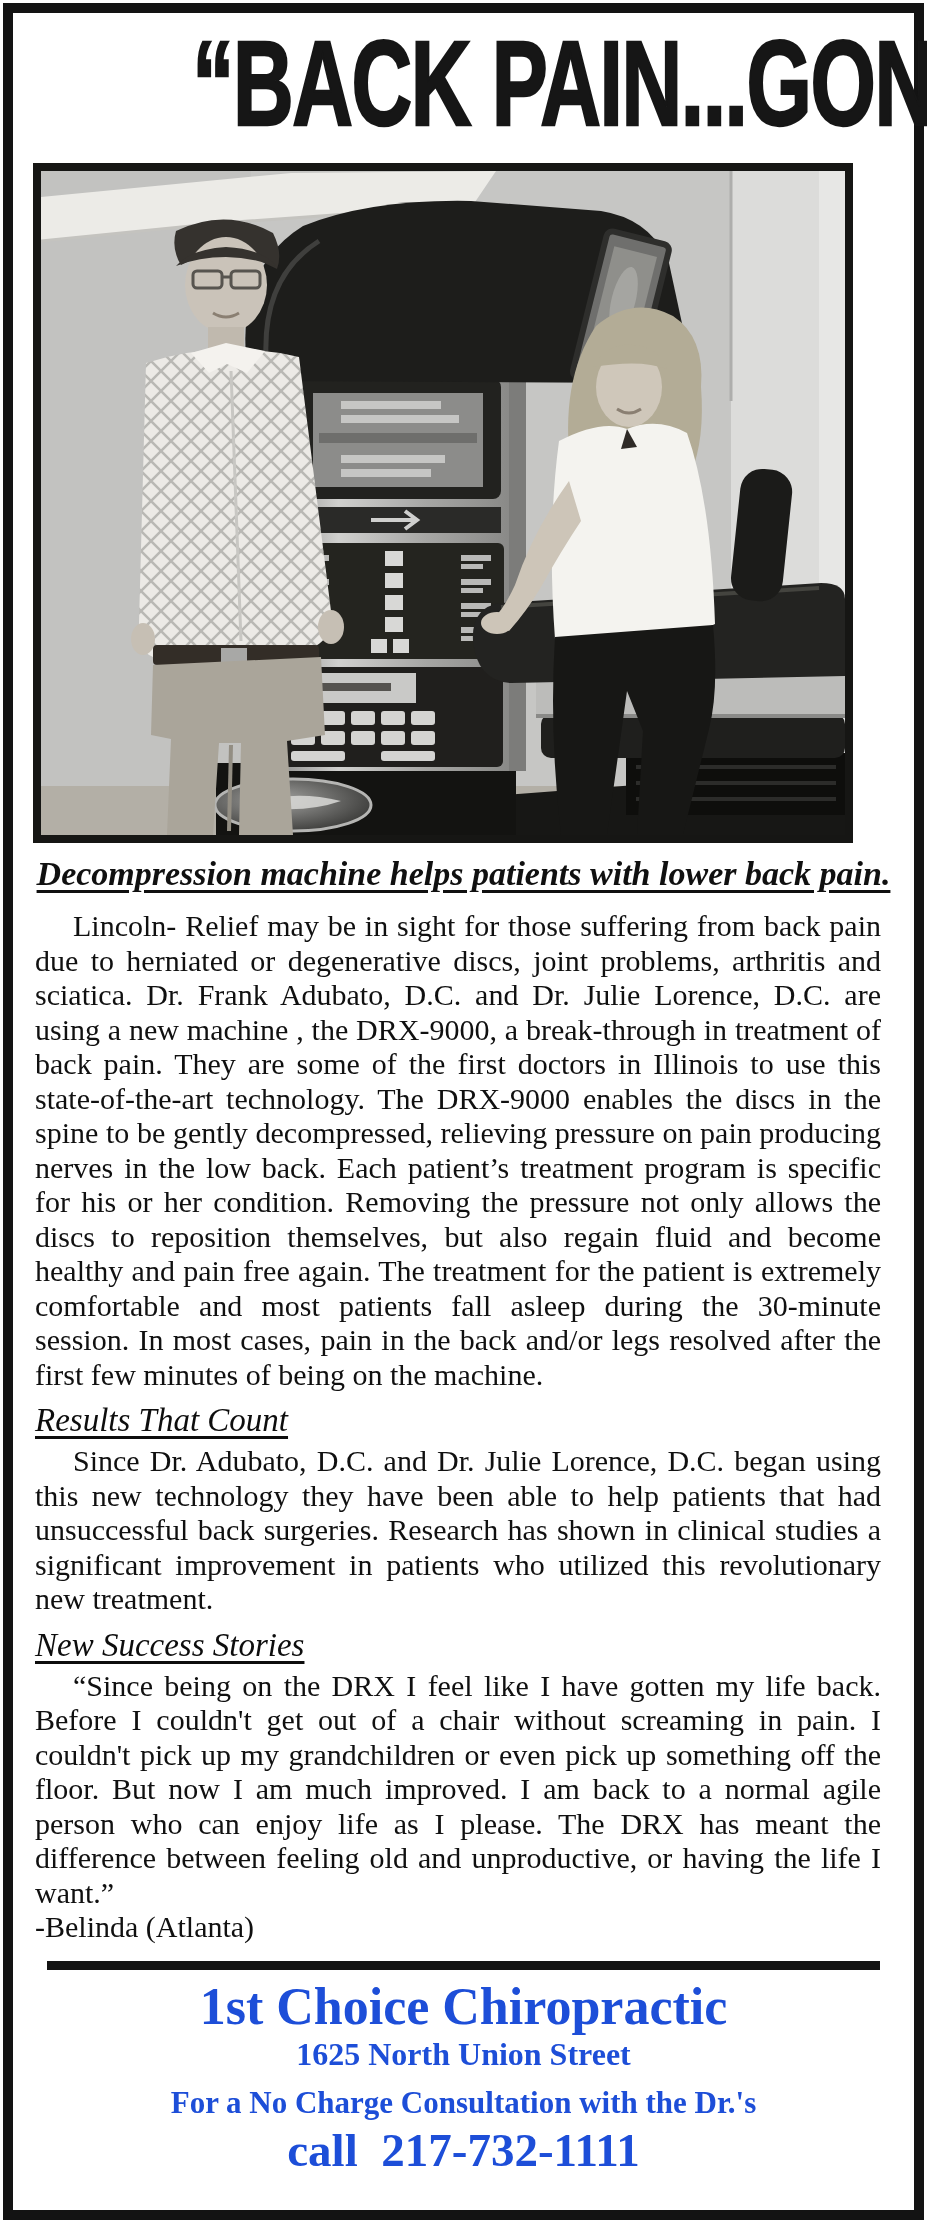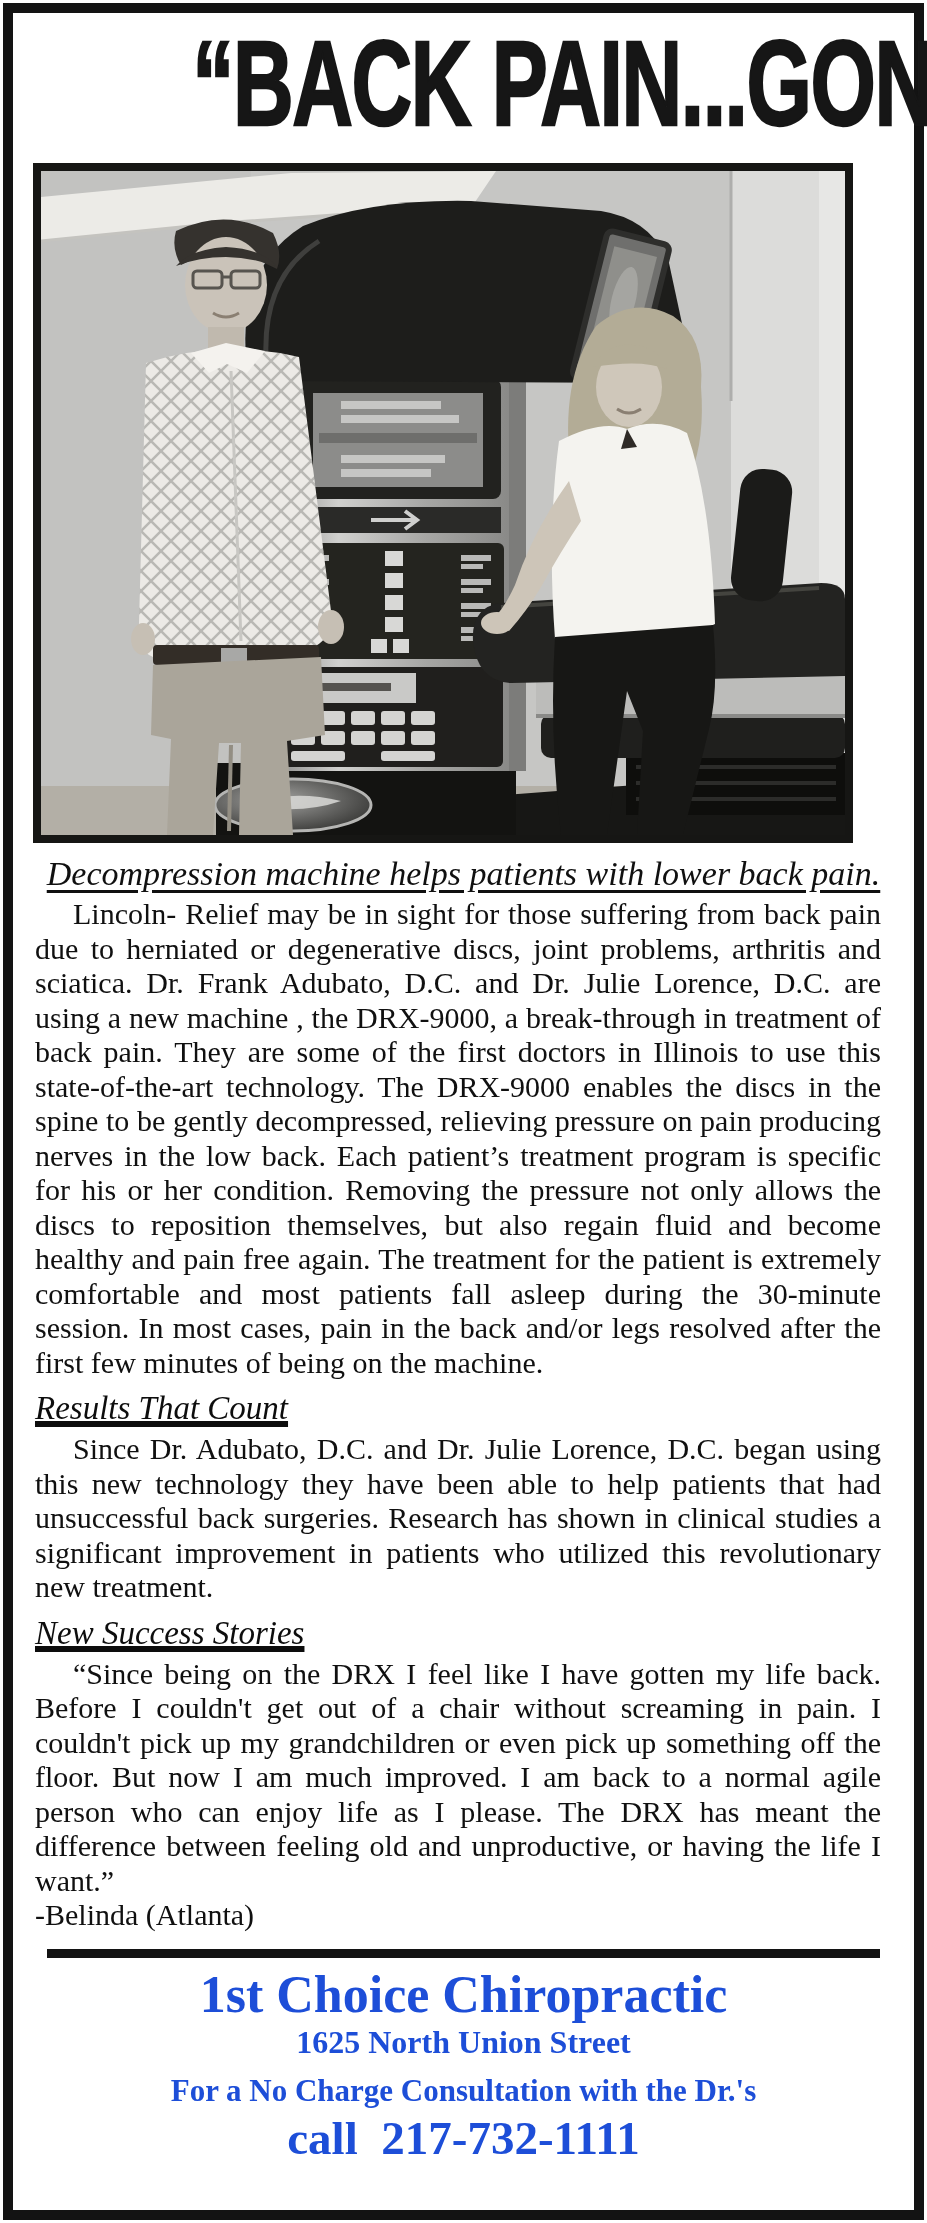--- a/index.html
+++ b/index.html
@@ -41,47 +41,46 @@
     border:8px solid #161614;
     background:#c6c6c4;
     position:relative;
   }
   .photo svg{display:block;}
   
   .caption{
     margin:12px 0 0 0;
     text-align:center;
     font-size:34px;
-    font-weight:400;
+    font-weight:700;
     font-style:italic;
     white-space:nowrap;
     text-decoration:underline;
     text-decoration-thickness:3px;
     text-underline-offset:5px;
     color:#101010;
   }
   
   .article{
-    margin-top:4px;
+    margin-top:16px;
     padding:0 33px 0 22px;
   }
   .body{
     margin:0;
     font-size:30px;
     line-height:34.5px;
     text-align:justify;
     color:#101010;
   }
   .indent{text-indent:38px;}
   .subhead{
     margin:8px 0 4px 0;
     font-size:33px;
     font-style:italic;
     line-height:40px;
-    text-decoration:underline;
   }
   .subhead span{
     text-decoration:underline;
     text-decoration-thickness:2.5px;
     text-underline-offset:5px;
   }
   .signature{text-align:left;}
   
   .rule{
     height:9px;

